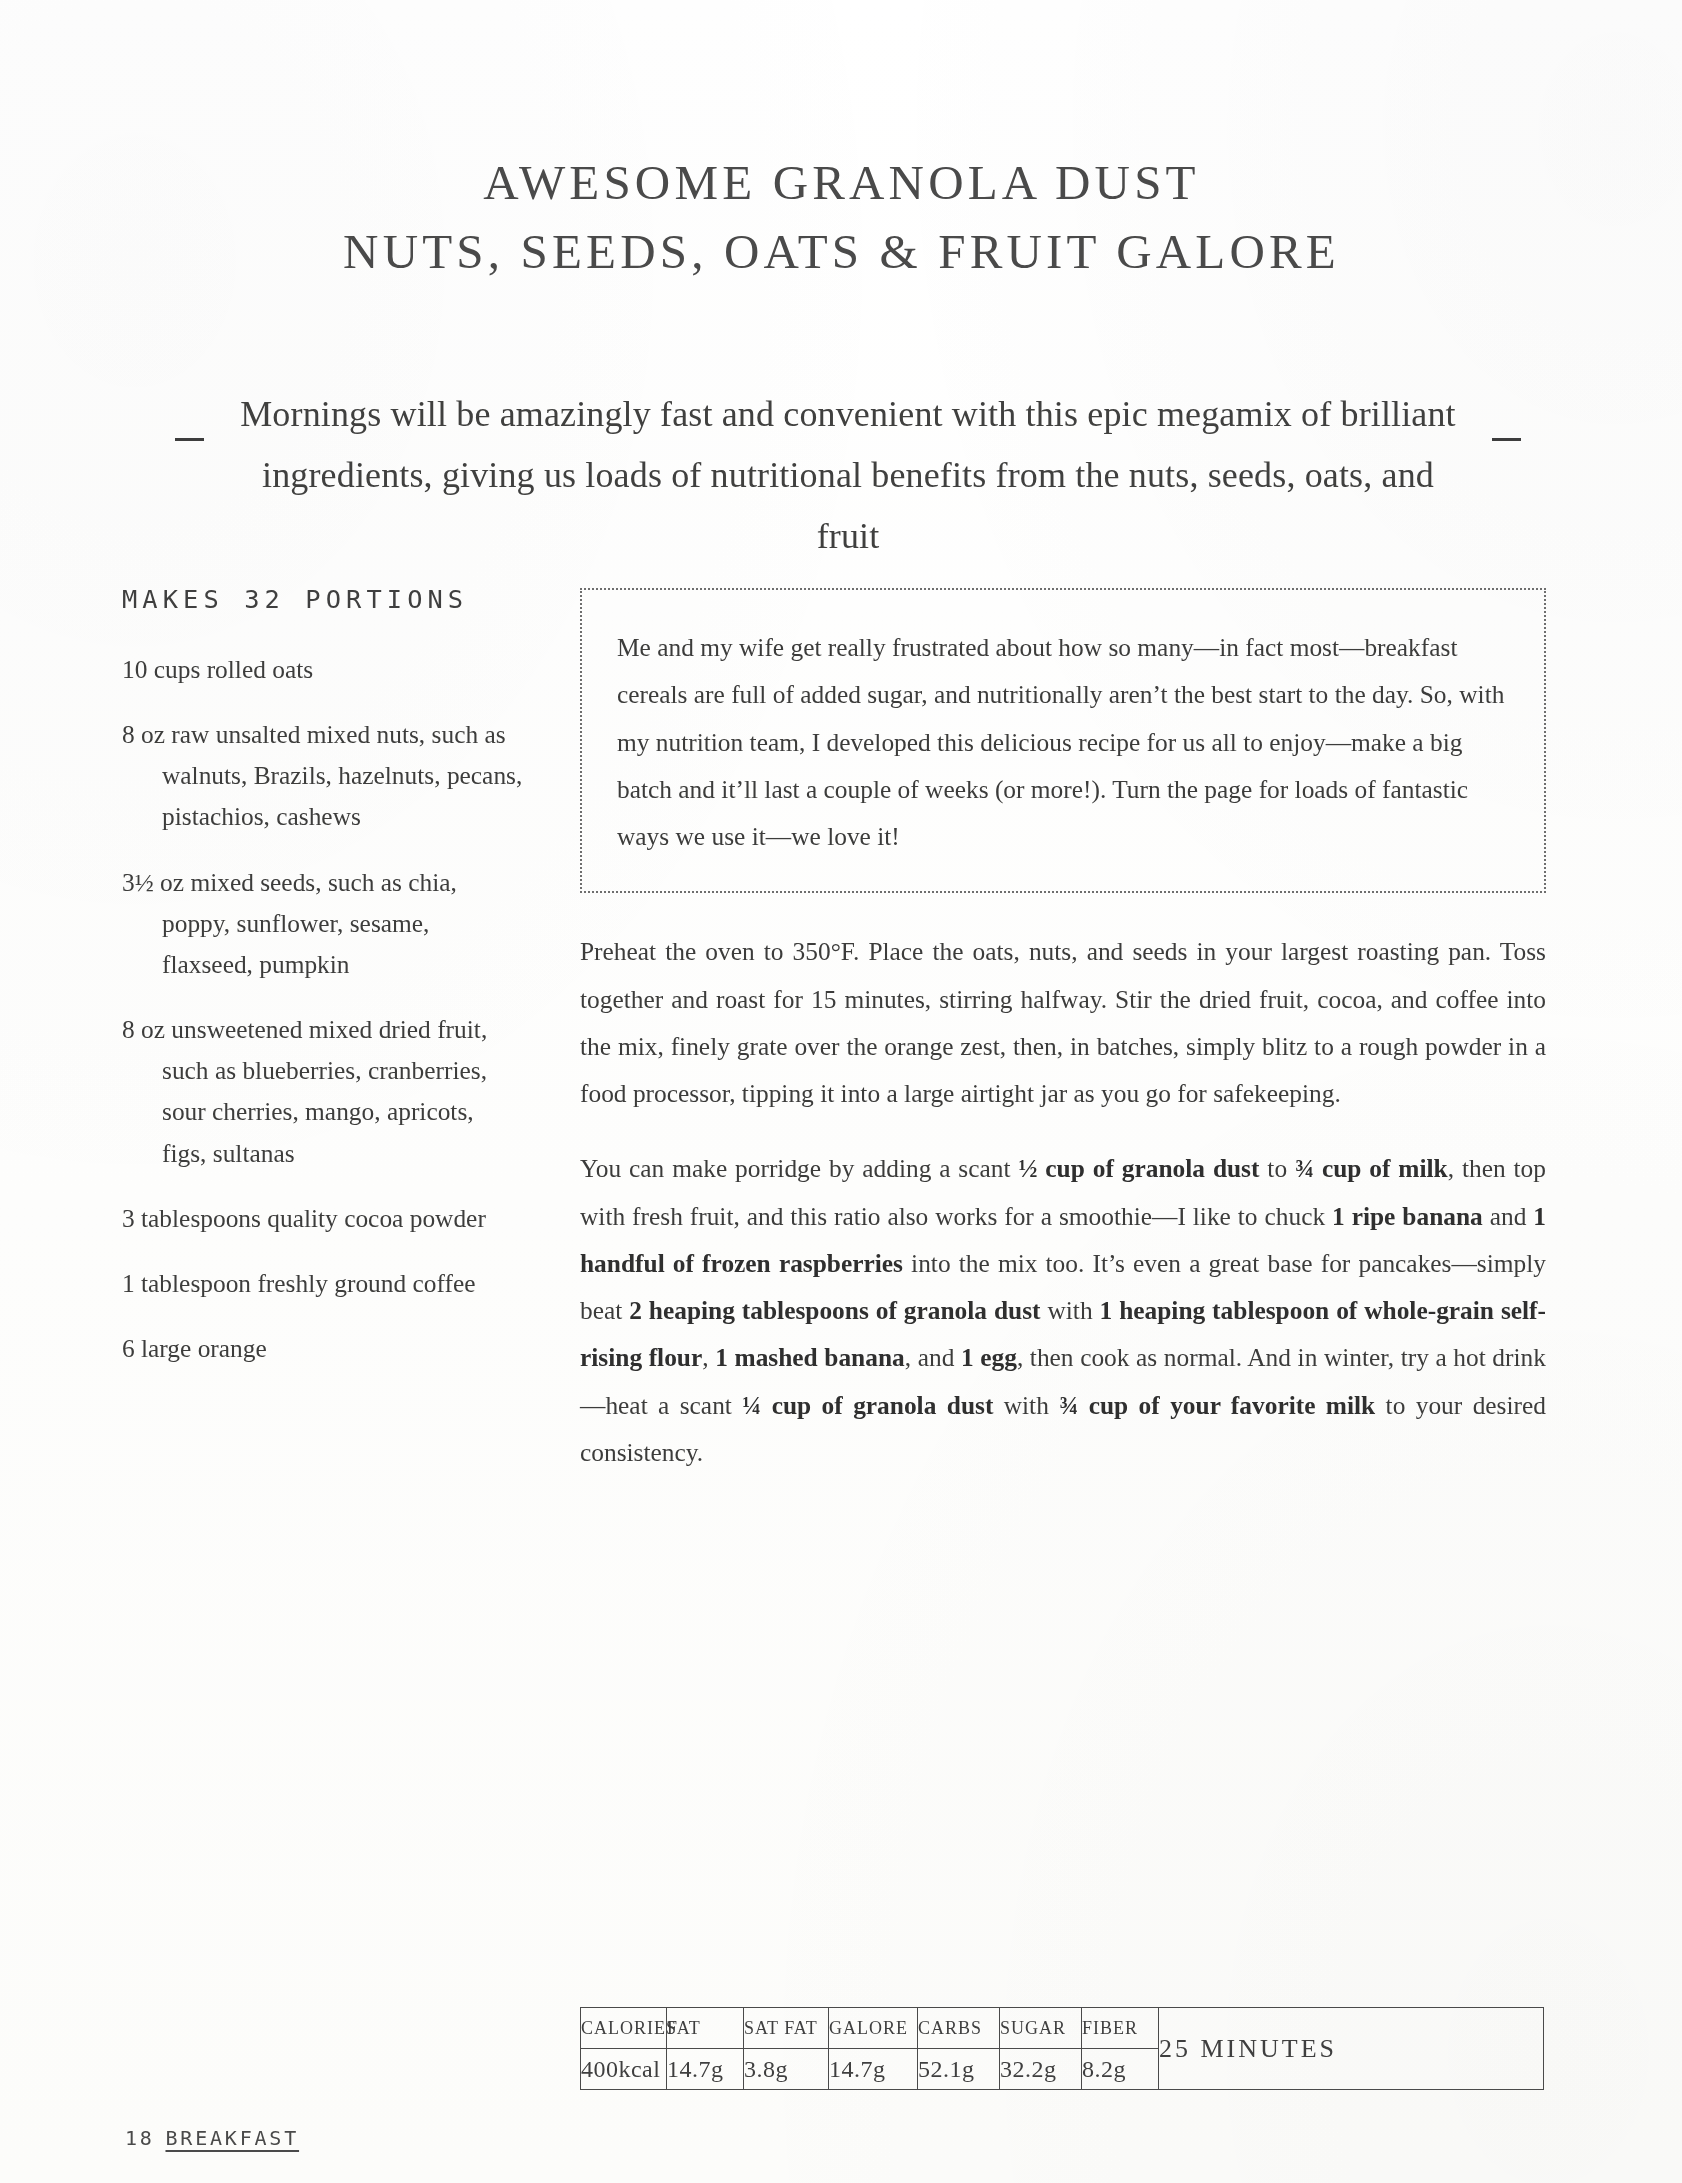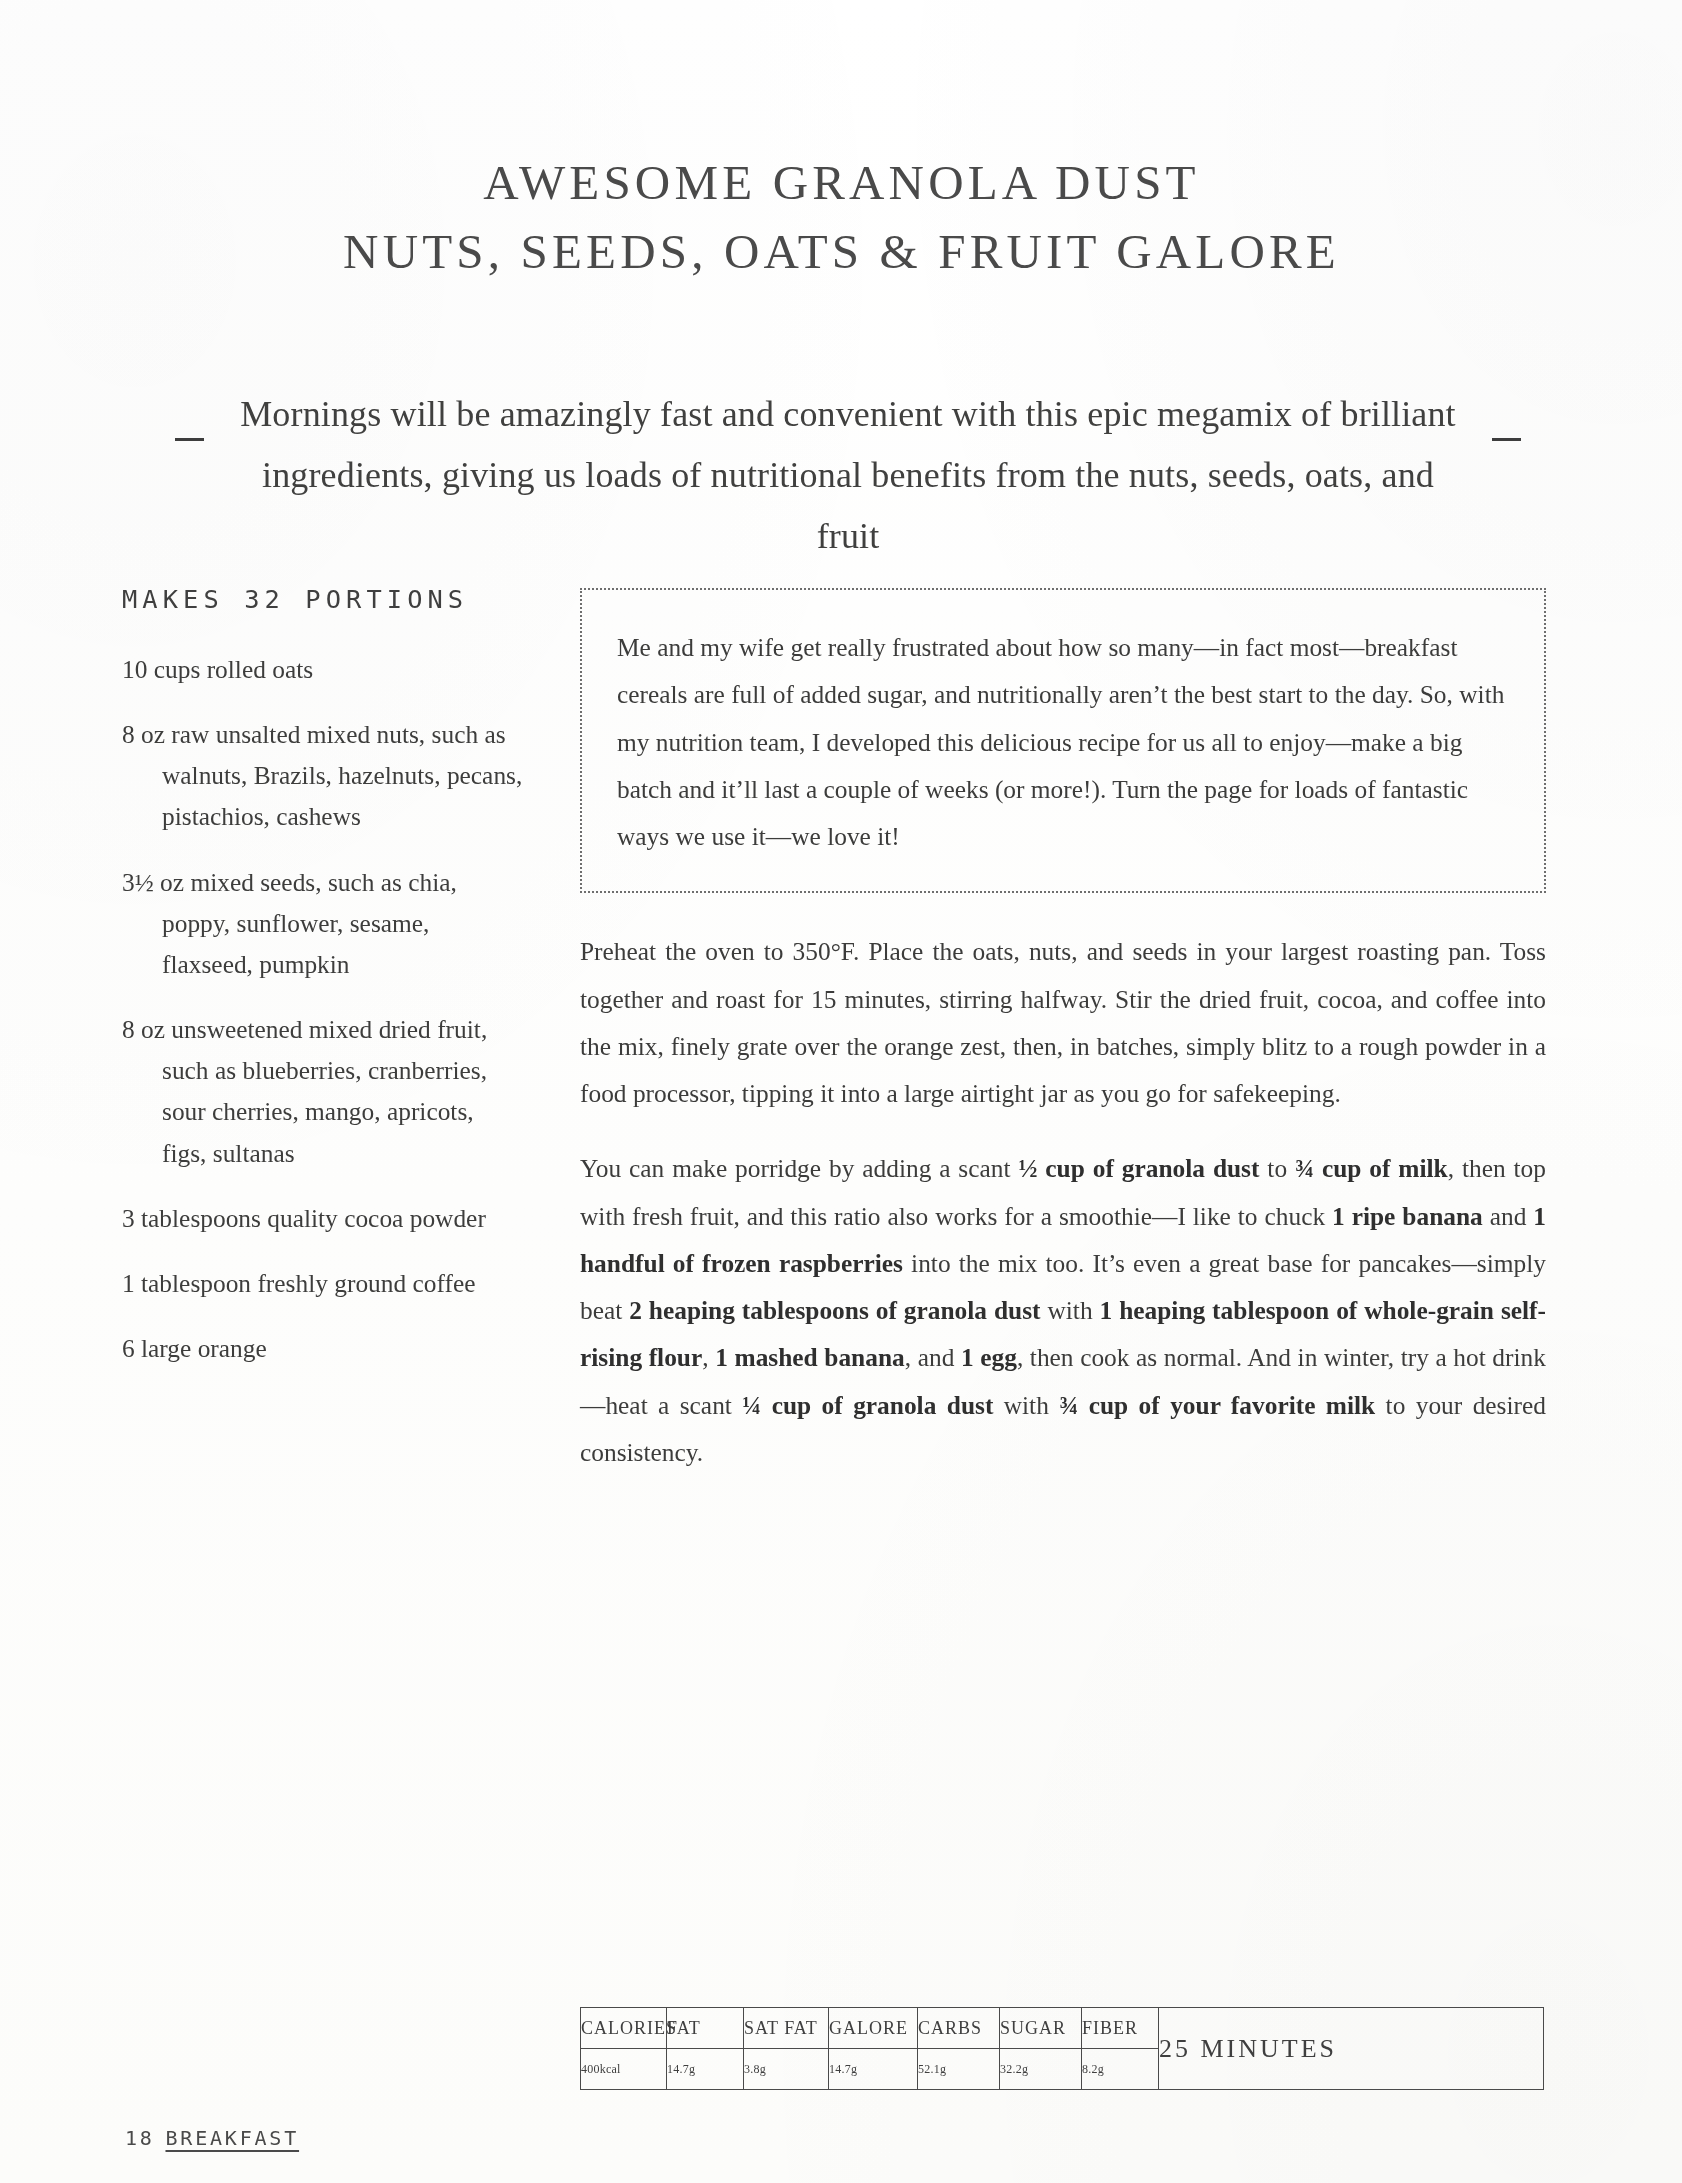--- a/index.html
+++ b/index.html
@@ -161,21 +161,21 @@
     color: #3f3f3f;
     padding: 0;
     height: 40px;
     vertical-align: middle;
   }
   #nutrition-table .th {
     font-size: 18px;
     letter-spacing: 0.055em;
   }
   #nutrition-table .td {
-    font-size: 12px;
+    font-size: 24px;
     letter-spacing: 0.02em;
   }
   #nutrition-table .time-cell {
     font-size: 26px;
     letter-spacing: 0.115em;
   }
 
   
   #footer {
     position: absolute;

